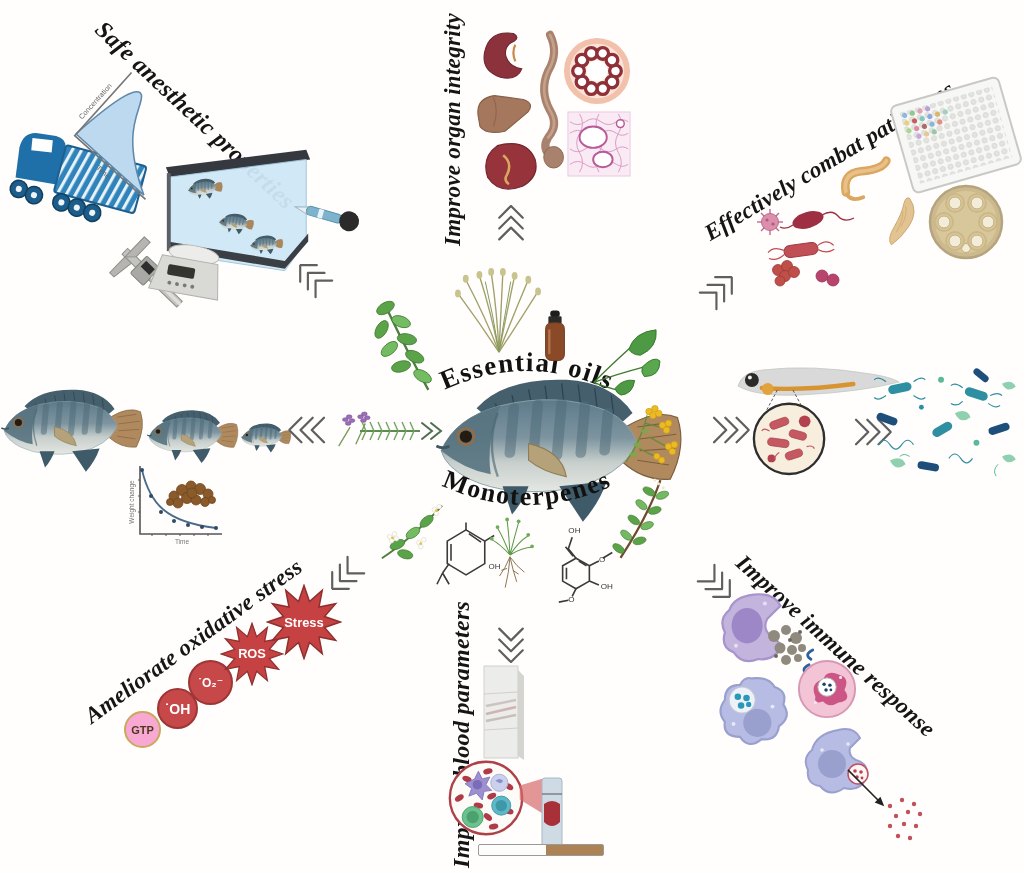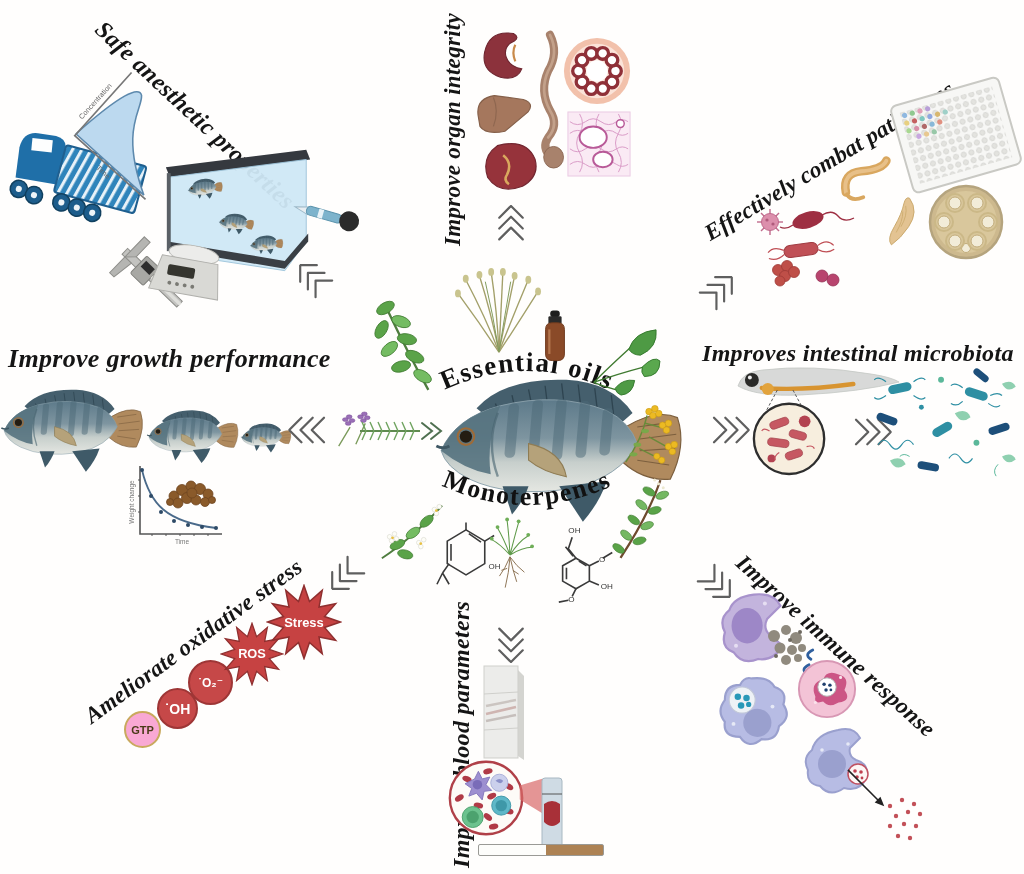--- a/index.html
+++ b/index.html
@@ -292,21 +292,20 @@
   <g fill="#b8446e" stroke="#963256" stroke-width="0.8">
     <circle cx="66" cy="70" r="6"></circle>
         <circle cx="77" cy="74" r="6"></circle>
   </g>
 </svg>
 
 <svg class="abs chev" viewBox="0 0 42 34" style="left:700px;top:274px;width:38px;height:32px;transform:rotate(-45deg);">
       <use href="#sym-chev"></use>
     </svg>
 
-<div class="abs lbl" style="left:8px;top:344px;font-size:26px;">Improve growth performance</div>
 
 <svg class="abs" viewBox="0 0 220 132" style="left:0px;top:383px;width:150px;height:90px;">
       <use href="#sym-fish"></use>
     </svg>
 <svg class="abs" viewBox="0 0 220 132" style="left:146px;top:406px;width:97px;height:58px;">
       <use href="#sym-fish"></use>
     </svg>
 <svg class="abs" viewBox="0 0 220 132" style="left:240px;top:421px;width:54px;height:32px;">
       <use href="#sym-fish"></use>
     </svg>
@@ -564,21 +563,20 @@
     <ellipse cx="50" cy="70" rx="7" ry="3.8" fill="#5aa348" transform="rotate(-15 50 70)"></ellipse>
     <ellipse cx="28" cy="78" rx="7" ry="3.8" fill="#5aa348" transform="rotate(35 28 78)"></ellipse>
   </g>
   <g fill="#ece8d0">
         <circle cx="70" cy="10" r="1.6"></circle>
         <circle cx="75" cy="14" r="1.6"></circle>
         <circle cx="66" cy="6" r="1.6"></circle>
       </g>
 </svg>
 
-<div class="abs lbl" style="left:702px;top:340px;font-size:24px;">Improves intestinal microbiota</div>
 
 <svg class="abs chev" viewBox="0 0 42 34" style="left:710px;top:414px;width:40px;height:32px;">
       <use href="#sym-chev"></use>
     </svg>
 
 <svg class="abs" viewBox="0 0 175 44" style="left:732px;top:362px;width:174px;height:44px;">
   <path d="M6,24 Q10,10 30,8 Q80,2 140,12 Q160,15 168,20 Q130,30 70,33 Q25,35 6,24 Z" fill="#d4d6d4" opacity="0.9" stroke="#bfc2bf" stroke-width="0.8"></path>
   <path d="M30,26 Q70,29 122,22" stroke="#d89430" stroke-width="4.5" fill="none" stroke-linecap="round"></path>
   <circle cx="36" cy="27" r="6" fill="#e2a33c"></circle>
   <circle cx="20" cy="18" r="7" fill="#2a2a28"></circle>

